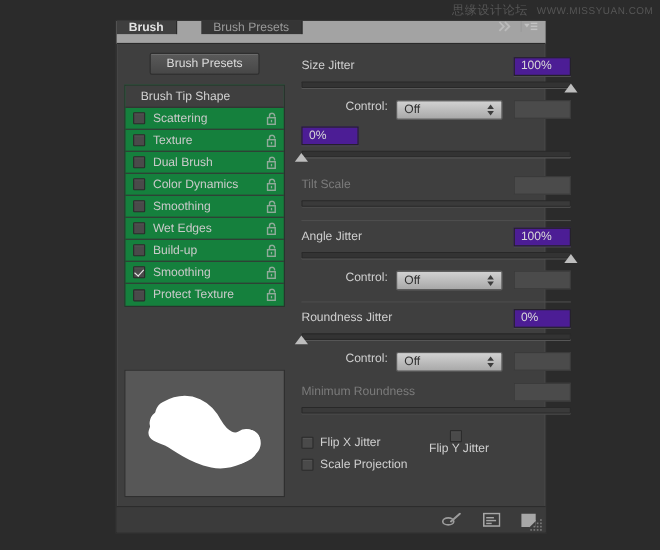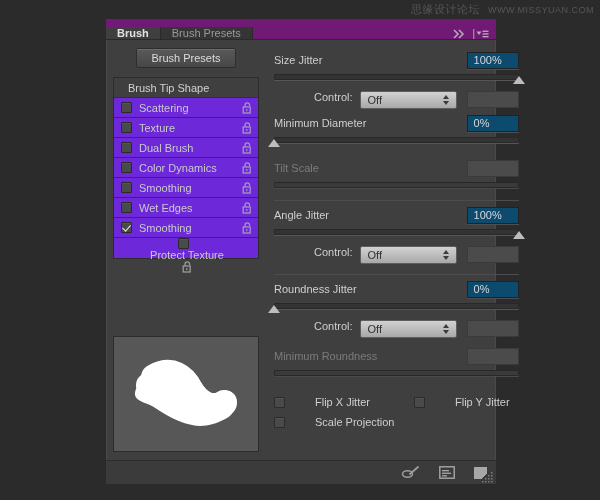--- a/index.html
+++ b/index.html
@@ -38,26 +38,27 @@
     background: #3f3f3f;
     border: 1px solid #2a2a2a;
     box-shadow: 0 0 0 1px #4a4a4a inset;
     display: flex;
     flex-direction: column;
   }
 
   
   #tabbar {
     height: 21px;
-    background: #701a75;
+    background: #a3a3a3;
     display: flex;
-    align-items: flex-end;
+    align-items: flex-start;
     position: relative;
     border-bottom: 1px solid #2a2a2a;
     flex: 0 0 auto;
+    gap: 22px;
   }
   .tab {
     padding: 0 11px;
     display: flex; align-items: center;
     font-size: 11px;
     color: #9a9a9a;
     background: #353535;
     border-right: 1px solid #2a2a2a;
     cursor: default;
   }
@@ -101,41 +102,41 @@
     border-radius: 2px;
     color: #dcdcdc;
     font-size: 11px;
     padding: 3px 14px;
     cursor: pointer;
     box-shadow: 0 1px 0 #6b6b6b inset;
   }
 
   
   #opt-list {
-    background: #6d28d9;
+    background: #15803d;
     border: 1px solid #2c2c2c;
     border-bottom: 1px solid #2c2c2c;
   }
   .opt-head {
     height: 20px;
     display: flex; align-items: center;
     padding-left: 14px;
     color: #d2d2d2;
     border-bottom: 1px solid #313131;
     background: #3f3f3f;
     cursor: pointer;
   }
   .opt-row {
     height: 20px;
     display: flex; align-items: center;
     padding: 0 5px 0 7px;
     border-bottom: 1px solid #333333;
     cursor: pointer;
   }
-  .opt-row:last-child { border-bottom: none; flex-direction: column; }
+  .opt-row:last-child { border-bottom: none; }
   .opt-row.selected { background: #6d7e90; }
   .opt-row.selected .opt-label { color: #ffffff; }
 
   .chk {
     width: 11px; height: 11px;
     background: #4a4a4a;
     border: 1px solid #2b2b2b;
     border-radius: 1px;
     margin-right: 7px;
     flex: 0 0 auto;
@@ -179,21 +180,21 @@
   }
   .ctrl-label {
     font-size: 11px;
     color: #cfcfcf;
     flex: 1 1 auto;
   }
   .ctrl-label.disabled { color: #7b7b7b; }
 
   .valbox {
     width: 52px; height: 17px;
-    background: #0c4a6e;
+    background: #4c1d95;
     border: 1px solid #222222;
     color: #d8d8d8;
     font-size: 11px;
     display: flex; align-items: center;
     padding-left: 6px;
     flex: 0 0 auto;
     box-shadow: 0 1px 0 #4e4e4e;
   }
   .valbox.empty { background: #4b4b4b; border-color: #3a3a3a; box-shadow: none;}
 
@@ -265,25 +266,24 @@
     margin-left: 10px;
     flex: 0 0 auto;
   }
 
   
   #flips { margin-top: 12px; }
   .flip-line { display: flex; align-items: center; height: 20px; }
   .flip {
     display: flex; align-items: center;
     cursor: pointer;
-    gap: 24px;
   }
   .flip .chk { margin-right: 6px; }
   .flip span { font-size: 11px; color: #cfcfcf; }
-  .flip.second { margin-left: 44px; }
+  .flip.second { margin-left: 44px; flex-direction: column; }
 
   
   #footer {
     flex: 0 0 auto;
     height: 24px;
     background: #3b3b3b;
     border-top: 1px solid #2c2c2c;
     display: flex;
     align-items: center;
     justify-content: flex-end;
@@ -406,20 +406,31 @@
             <span class="opt-label">Wet Edges</span>
             <span class="lock">
               <svg width="11" height="12" viewBox="0 0 11 12">
                 <path d="M3,5 L3,3.2 A2.3,2.3 0 0 1 7.6,3.2 L7.6,4" fill="none" stroke="#b9b9b9" stroke-width="1.3"></path>
                 <rect x="1.2" y="5" width="7" height="6" fill="none" stroke="#b9b9b9" stroke-width="1.3"></rect>
                 <rect x="4.2" y="7" width="1.2" height="2.2" fill="#b9b9b9"></rect>
               </svg>
             </span>
           </div>
           <div class="opt-row">
+            <span class="chk"></span>
+            <span class="opt-label">Build-up</span>
+            <span class="lock">
+              <svg width="11" height="12" viewBox="0 0 11 12">
+                <path d="M3,5 L3,3.2 A2.3,2.3 0 0 1 7.6,3.2 L7.6,4" fill="none" stroke="#b9b9b9" stroke-width="1.3"></path>
+                <rect x="1.2" y="5" width="7" height="6" fill="none" stroke="#b9b9b9" stroke-width="1.3"></rect>
+                <rect x="4.2" y="7" width="1.2" height="2.2" fill="#b9b9b9"></rect>
+              </svg>
+            </span>
+          </div>
+          <div class="opt-row">
             <span class="chk on"></span>
             <span class="opt-label">Smoothing</span>
             <span class="lock">
               <svg width="11" height="12" viewBox="0 0 11 12">
                 <path d="M3,5 L3,3.2 A2.3,2.3 0 0 1 7.6,3.2 L7.6,4" fill="none" stroke="#b9b9b9" stroke-width="1.3"></path>
                 <rect x="1.2" y="5" width="7" height="6" fill="none" stroke="#b9b9b9" stroke-width="1.3"></rect>
                 <rect x="4.2" y="7" width="1.2" height="2.2" fill="#b9b9b9"></rect>
               </svg>
             </span>
           </div>
@@ -464,21 +475,20 @@
           <span>Off</span>
           <span class="arrows">
             <i class="up"></i>
               <i class="dn"></i>
           </span>
         </div>
         <div class="dd-side"></div>
       </div>
 
       <div class="ctrl-row">
-        <span class="ctrl-label">Minimum Diameter</span>
         <div class="valbox">0%</div>
       </div>
       <div class="slider">
         <div class="track"></div>
         <div class="thumb" style="left: 0%;"></div>
       </div>
 
       <div class="ctrl-row" style="margin-top:12px">
         <span class="ctrl-label disabled">Tilt Scale</span>
         <div class="valbox empty"></div>

